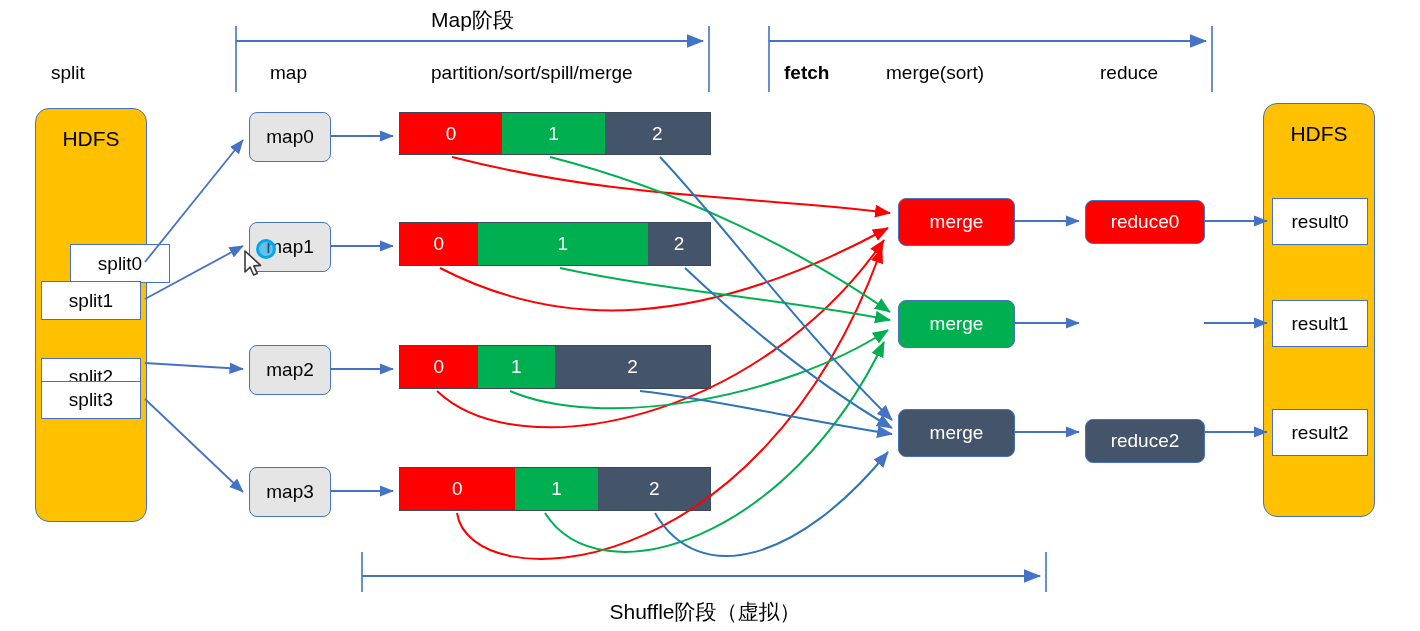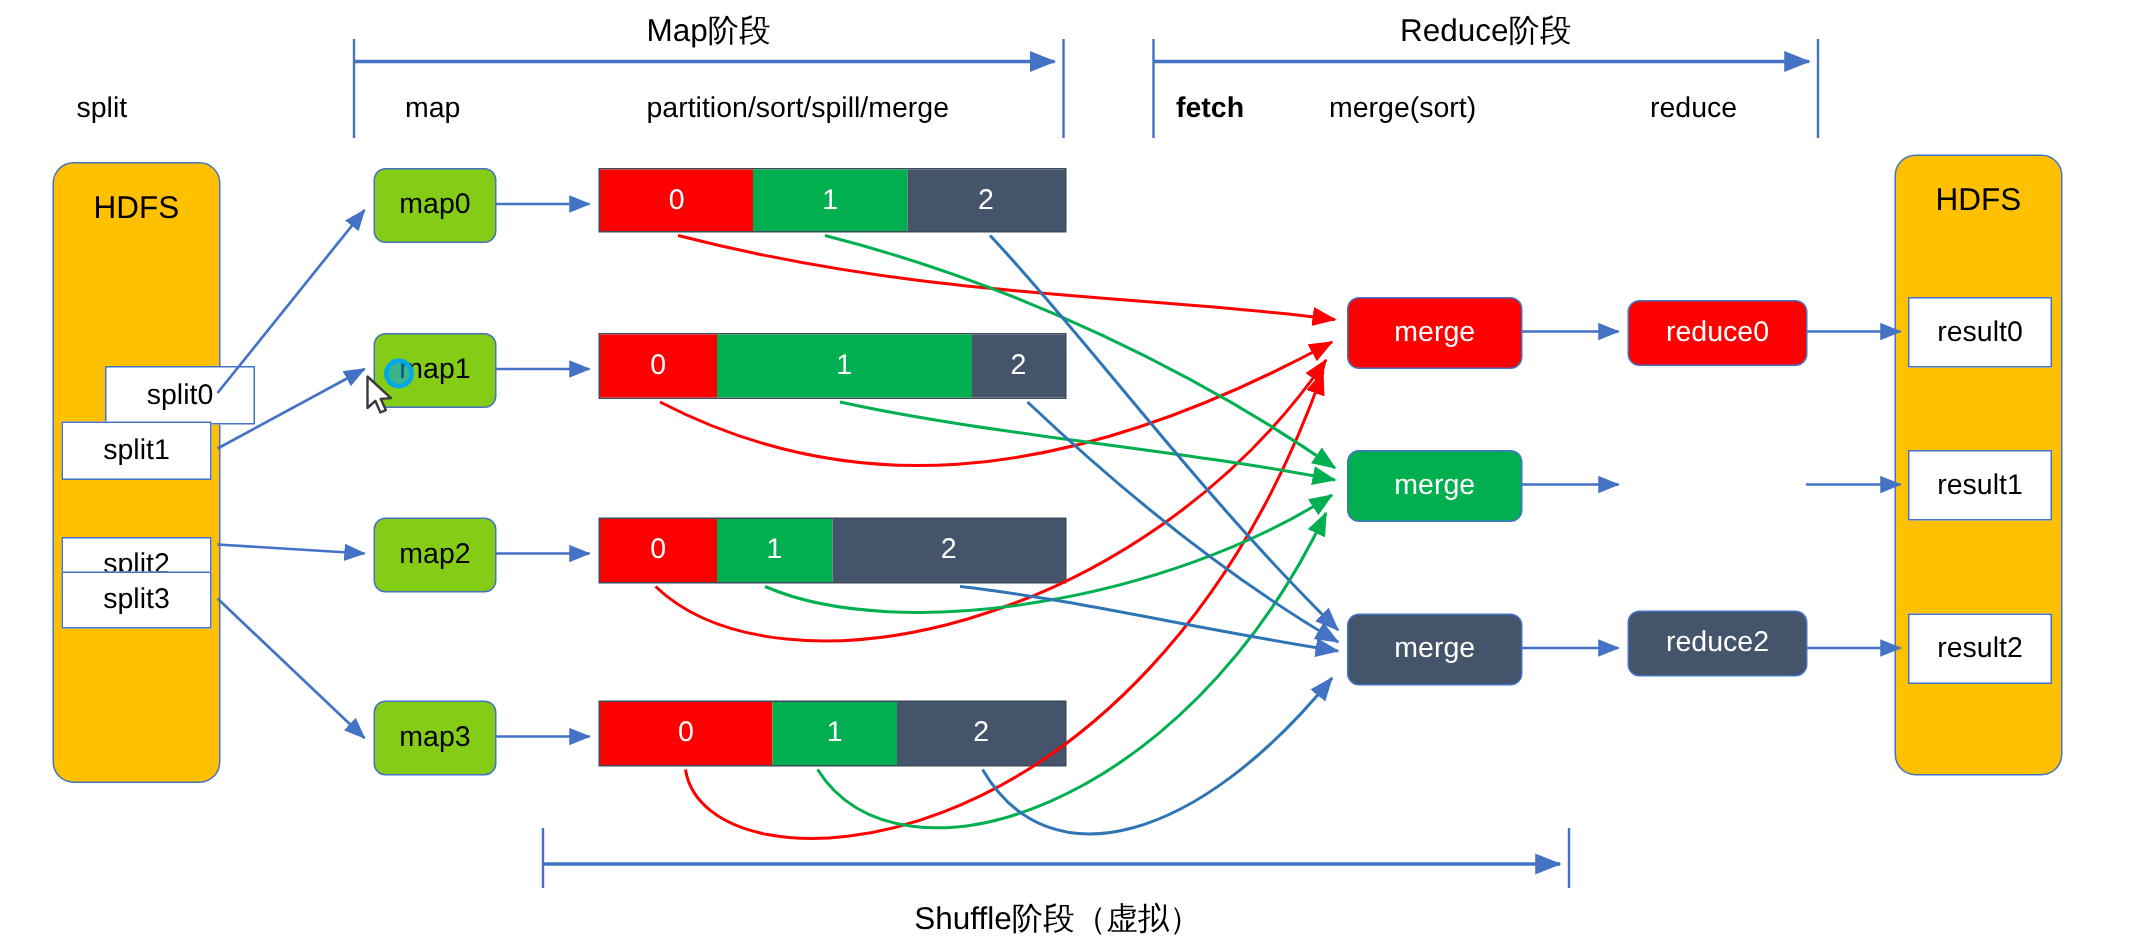--- a/index.html
+++ b/index.html
@@ -9,21 +9,21 @@
   svg.layer{position:absolute;left:0;top:0;width:1420px;height:631px;overflow:visible;pointer-events:none;}
 
   .lbl{position:absolute;color:#000;font-size:19px;white-space:nowrap;}
   .phase-title{position:absolute;font-size:21px;color:#000;white-space:nowrap;text-align:center;}
 
   .hdfs{position:absolute;background:#FFC000;border:1.6px solid #4472C4;border-radius:14px;}
   .hdfs-cap{position:absolute;width:100%;text-align:center;font-size:21px;color:#000;}
   .innerbox{position:absolute;background:#ffffff;border:1.4px solid #4472C4;
             display:flex;align-items:center;justify-content:center;font-size:19px;color:#000;}
 
-  .mapbox{position:absolute;background:#84cc16;border:1.6px solid #4472C4;border-radius:8px;
+  .mapbox{position:absolute;background:#e5e5e5;border:1.6px solid #4472C4;border-radius:8px;
           display:flex;align-items:center;justify-content:center;font-size:19px;color:#000;}
 
   .bar{position:absolute;display:flex;border:1px solid #3b4a5a;box-sizing:border-box;}
   .seg{display:flex;align-items:center;justify-content:center;color:#ffffff;font-size:19px;height:100%;box-sizing:border-box;}
 
   .rbox{position:absolute;border:1.6px solid #4472C4;border-radius:8px;
         display:flex;align-items:center;justify-content:center;color:#ffffff;font-size:19px;}
 
   .cursor{position:absolute;pointer-events:none;}
   .ripple{position:absolute;border-radius:50%;background:rgba(0,160,235,.55);
@@ -60,21 +60,20 @@
     </g>
 
     <g>
       <line x1="362" y1="552" x2="362" y2="592" stroke="#4472C4" stroke-width="1.6"></line>
       <line x1="1046" y1="552" x2="1046" y2="592" stroke="#4472C4" stroke-width="1.6"></line>
       <line x1="362" y1="576" x2="1040" y2="576" stroke="#4472C4" stroke-width="2.2" marker-end="url(#ah-blue)"></line>
     </g>
   </svg>
 
   <div class="phase-title" style="left:236px;top:6px;width:473px;">Map阶段</div>
-  <div class="phase-title" style="left:769px;top:6px;width:443px;">Reduce阶段</div>
   <div class="phase-title" style="left:600px;top:598px;width:210px;">Shuffle阶段（虚拟）</div>
 
   <div class="lbl" style="left:51px;top:62px;">split</div>
   <div class="lbl" style="left:270px;top:62px;">map</div>
   <div class="lbl" style="left:431px;top:62px;">partition/sort/spill/merge</div>
   <div class="lbl" style="left:784px;top:62px;font-weight:bold;">fetch</div>
   <div class="lbl" style="left:886px;top:62px;">merge(sort)</div>
   <div class="lbl" style="left:1100px;top:62px;">reduce</div>
 
   <div class="hdfs" style="left:35px;top:108px;width:110px;height:412px;">
@@ -125,21 +124,21 @@
   <div class="rbox" style="left:898px;top:300px;width:115px;height:46px;background:#00B050;">
     <span>merge</span>
     </div>
   <div class="rbox" style="left:898px;top:409px;width:115px;height:46px;background:#44546A;">
     <span>merge</span>
     </div>
 
   <div class="rbox" style="left:1085px;top:200px;width:118px;height:42px;background:#FF0000;">
     <span>reduce0</span>
     </div>
-  <div class="rbox" style="left:1085px;top:407px;width:118px;height:42px;background:#44546A;">
+  <div class="rbox" style="left:1085px;top:419px;width:118px;height:42px;background:#44546A;">
     <span>reduce2</span>
     </div>
 
   <div class="hdfs" style="left:1263px;top:103px;width:110px;height:412px;">
     <div class="hdfs-cap" style="top:18px;">HDFS</div>
   </div>
   <div class="innerbox" style="left:1272px;top:198px;width:94px;height:45px;">result0</div>
   <div class="innerbox" style="left:1272px;top:300px;width:94px;height:45px;">result1</div>
   <div class="innerbox" style="left:1272px;top:409px;width:94px;height:45px;">result2</div>
 

